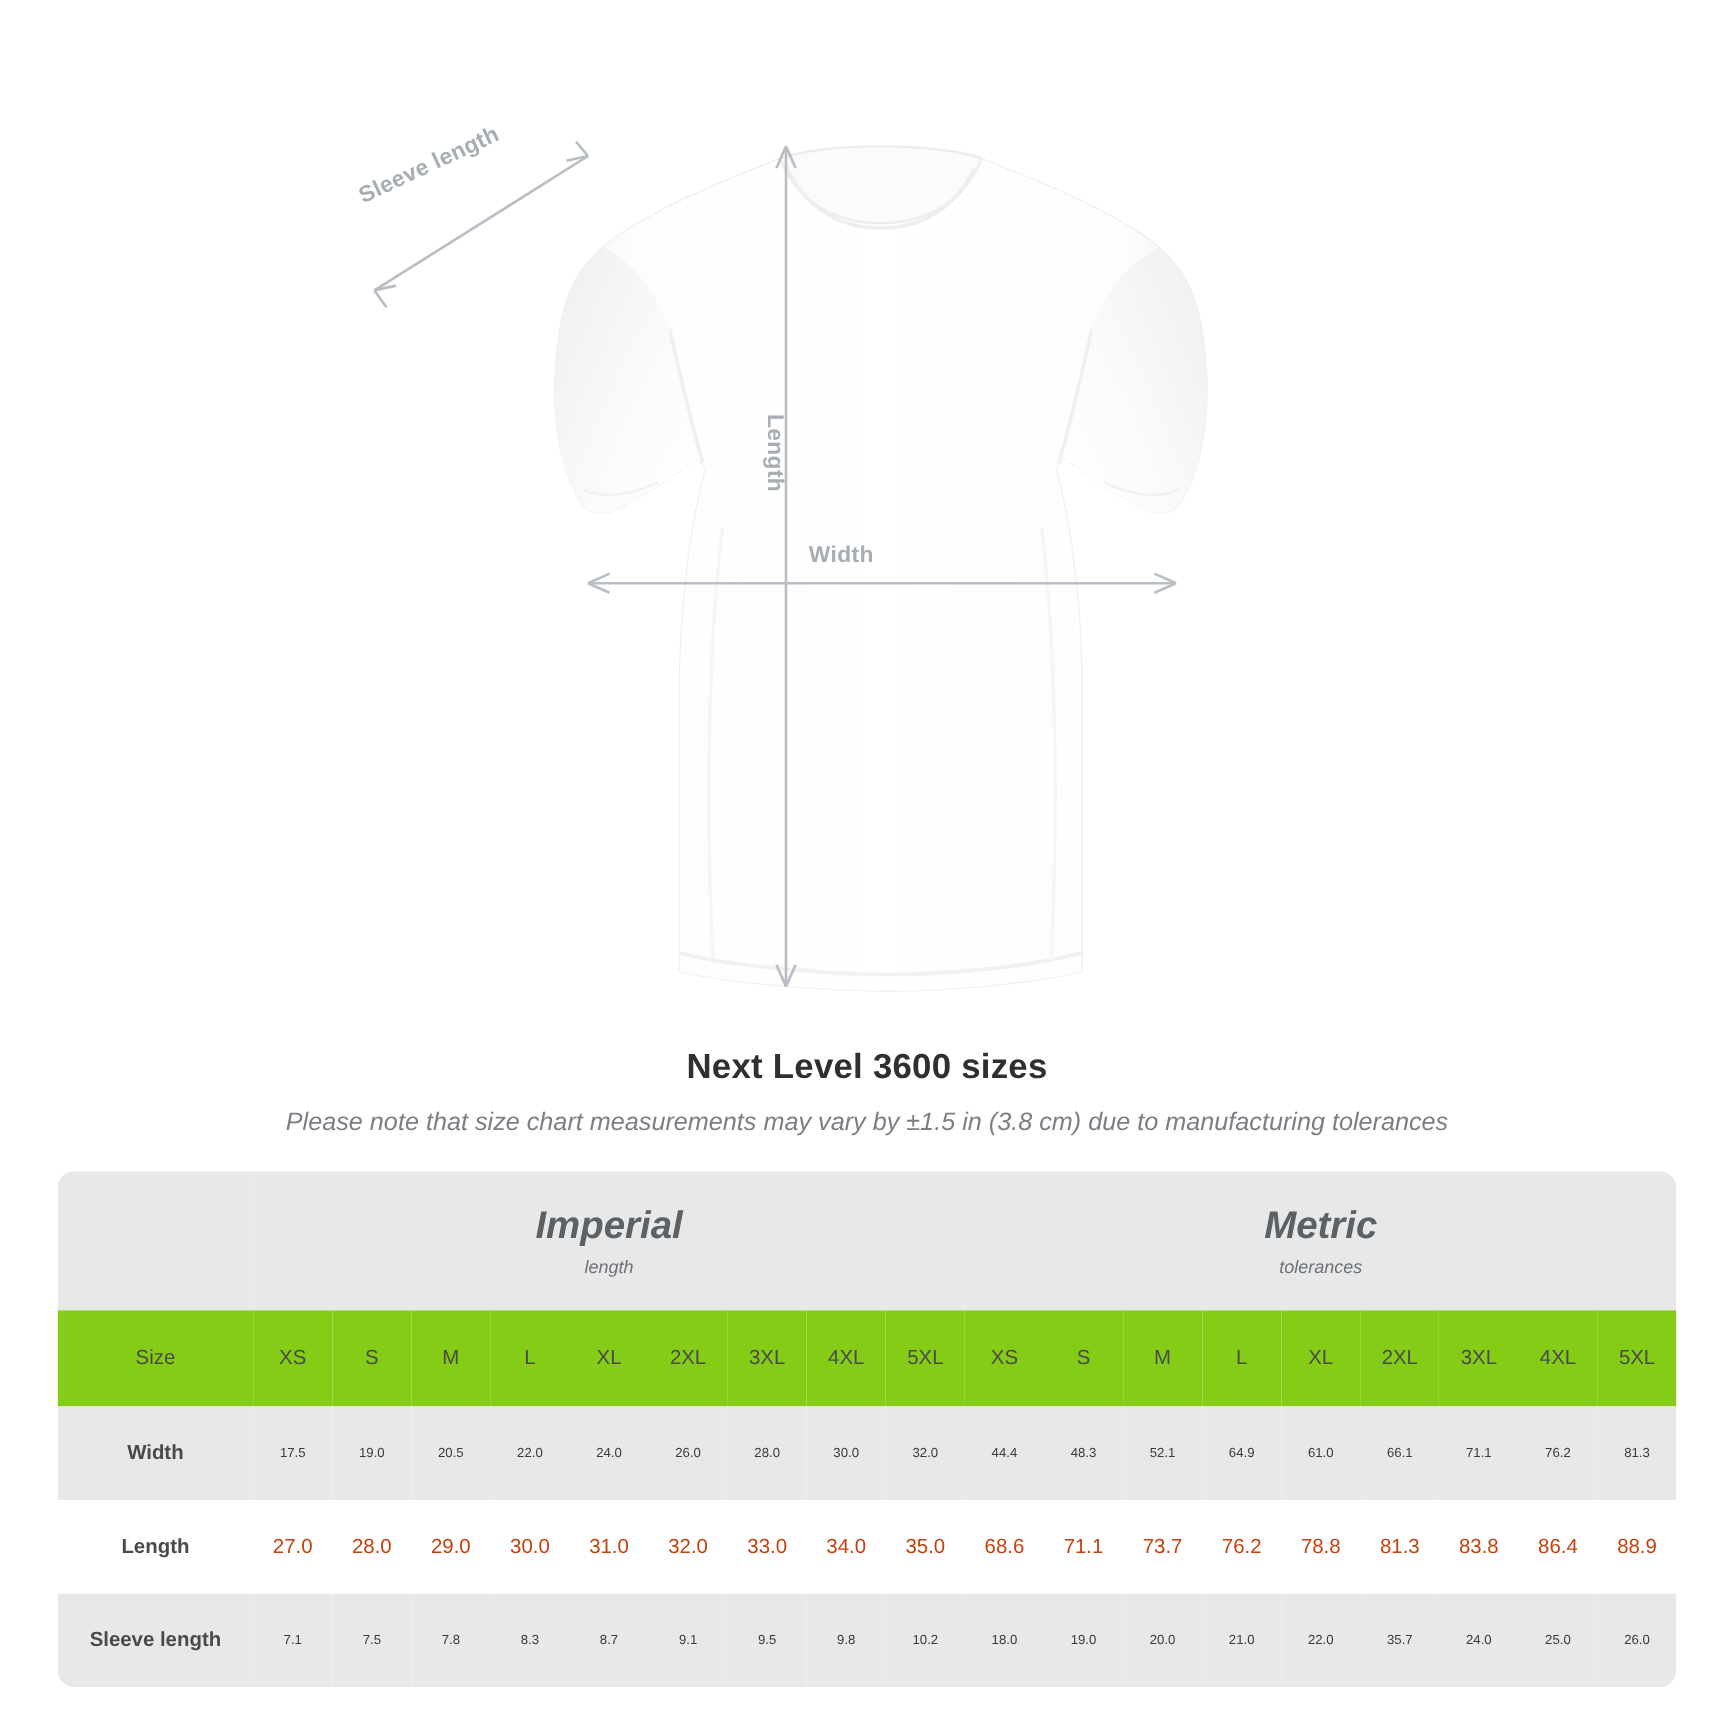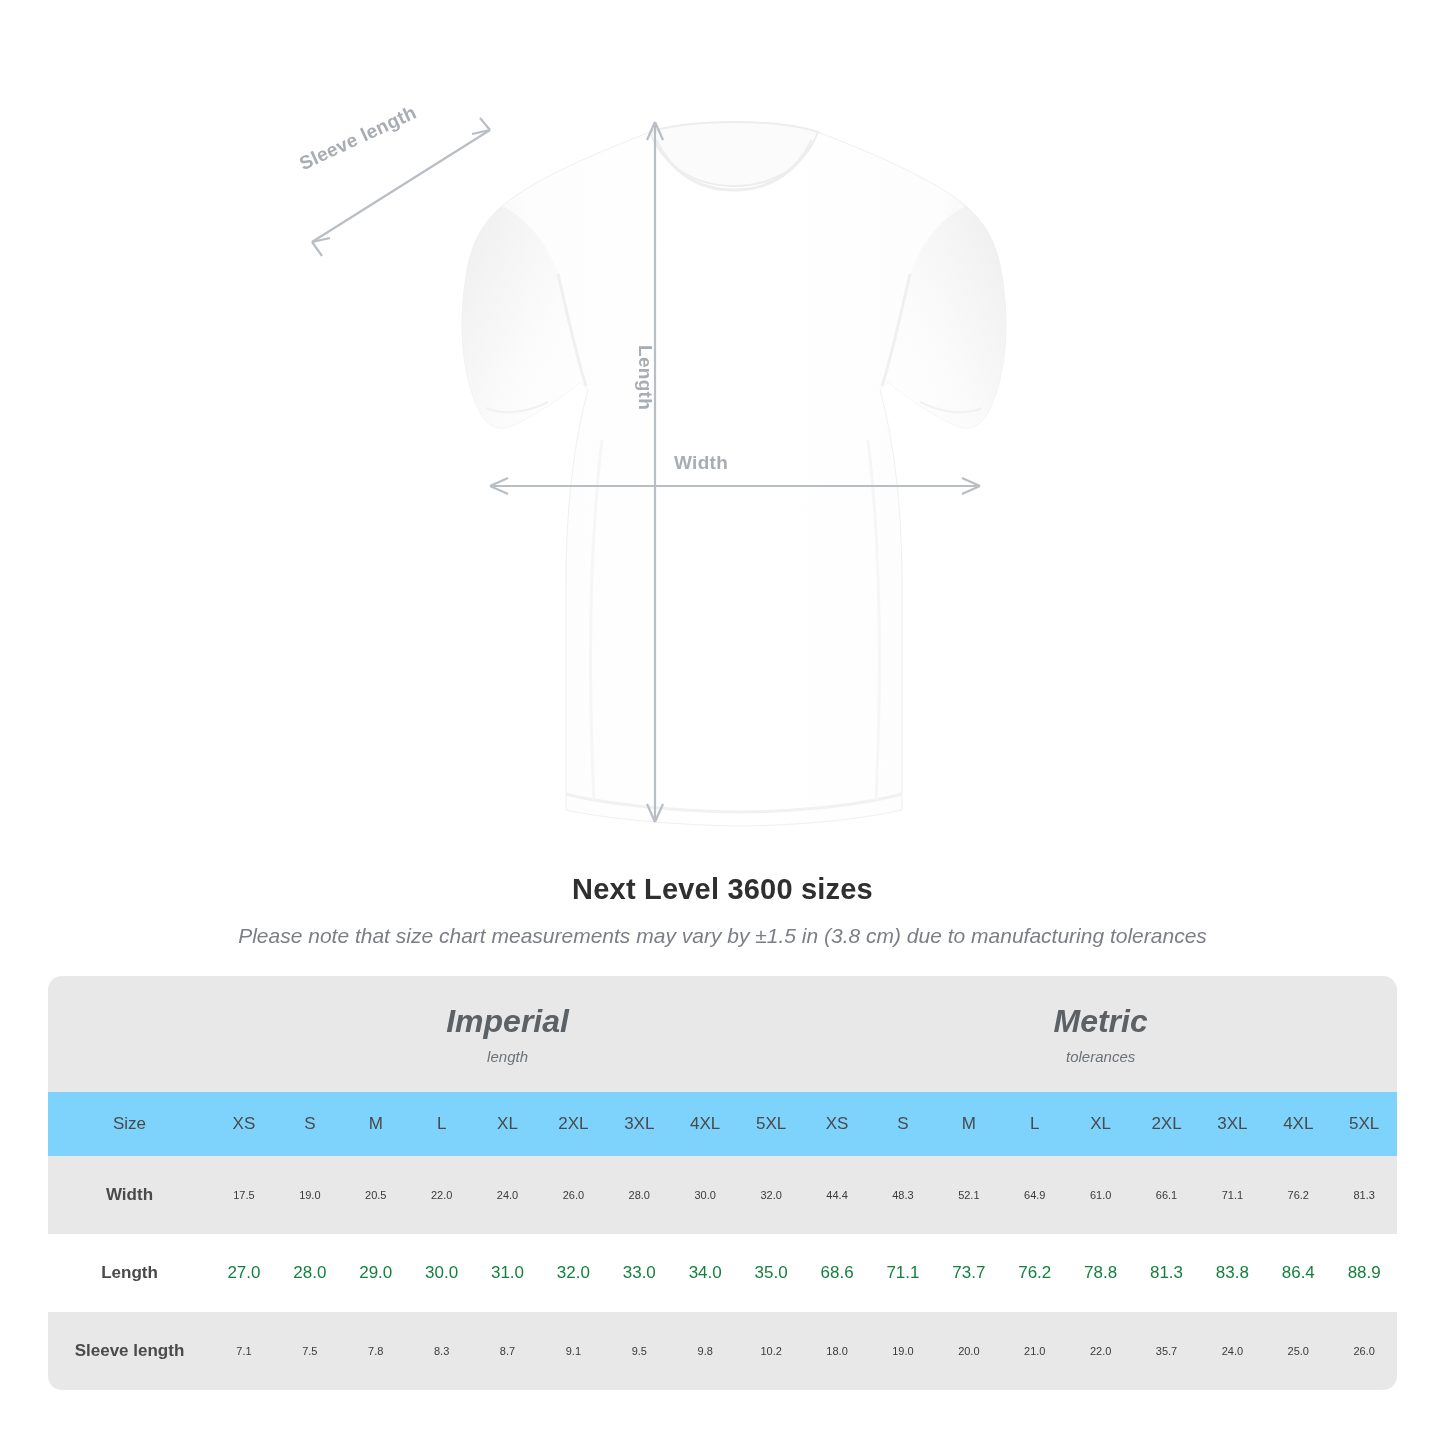--- a/index.html
+++ b/index.html
@@ -109,39 +109,39 @@
   }
   .sys-unit {
     font-size: 15px;
     font-style: italic;
     color: #6d7278;
     margin-top: 8px;
   }
   .sys-head td.corner { background: #e8e8e8; }
 
   .row-size td {
-    height: 64px;
-    background: #7dd3fc;
+    height: 80px;
+    background: #84cc16;
     font-size: 17px;
     font-weight: bold;
     color: #4a4a4a;
   }
   .row-size td.rowlabel { font-size: 17px; }
 
   .row-band td {
     height: 78px;
     background: #e8e8e8;
     font-size: 11px;
     color: #3a3a3a;
   }
   .row-plain td {
     height: 78px;
     background: #ffffff;
     font-size: 17px;
-    color: #15803d;
+    color: #c2410c;
   }
   td.rowlabel {
     font-weight: bold;
     color: #4a4a4a;
     font-size: 17px;
   }
   .row-band td.rowlabel, .row-plain td.rowlabel { font-weight: bold; }
 
   
   col.label-col { width: 163px; }

